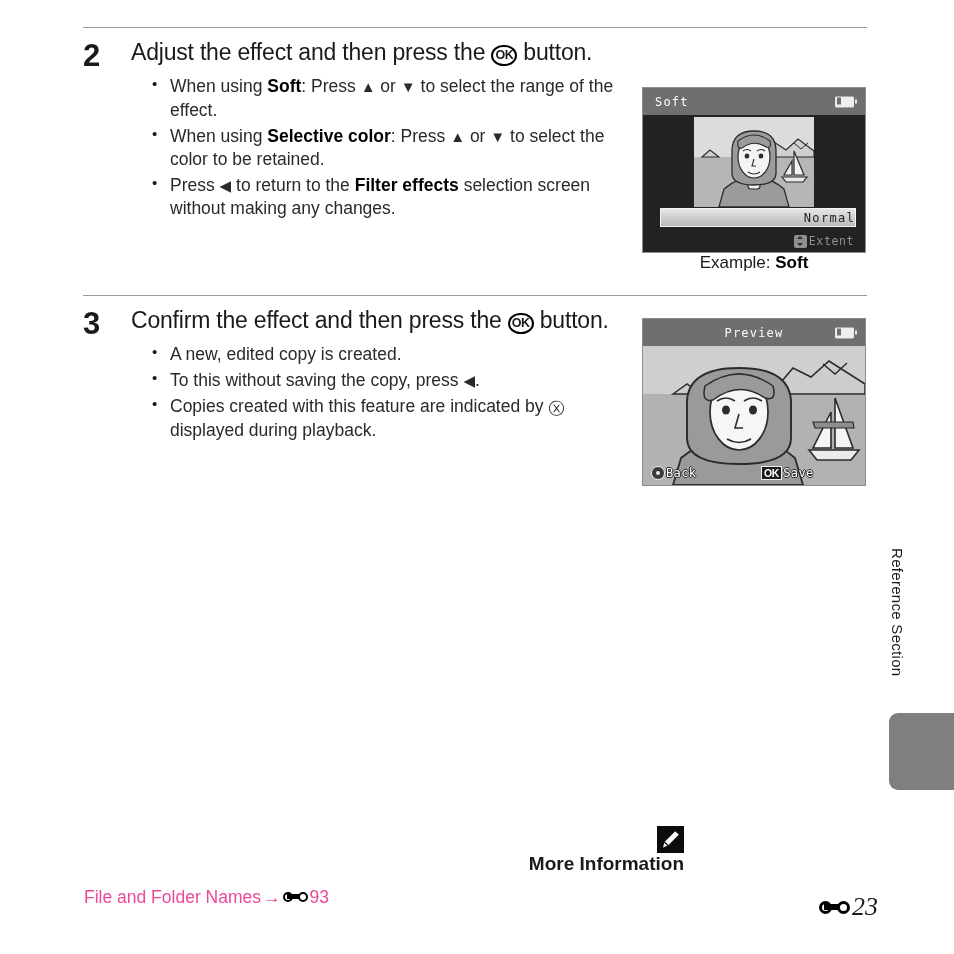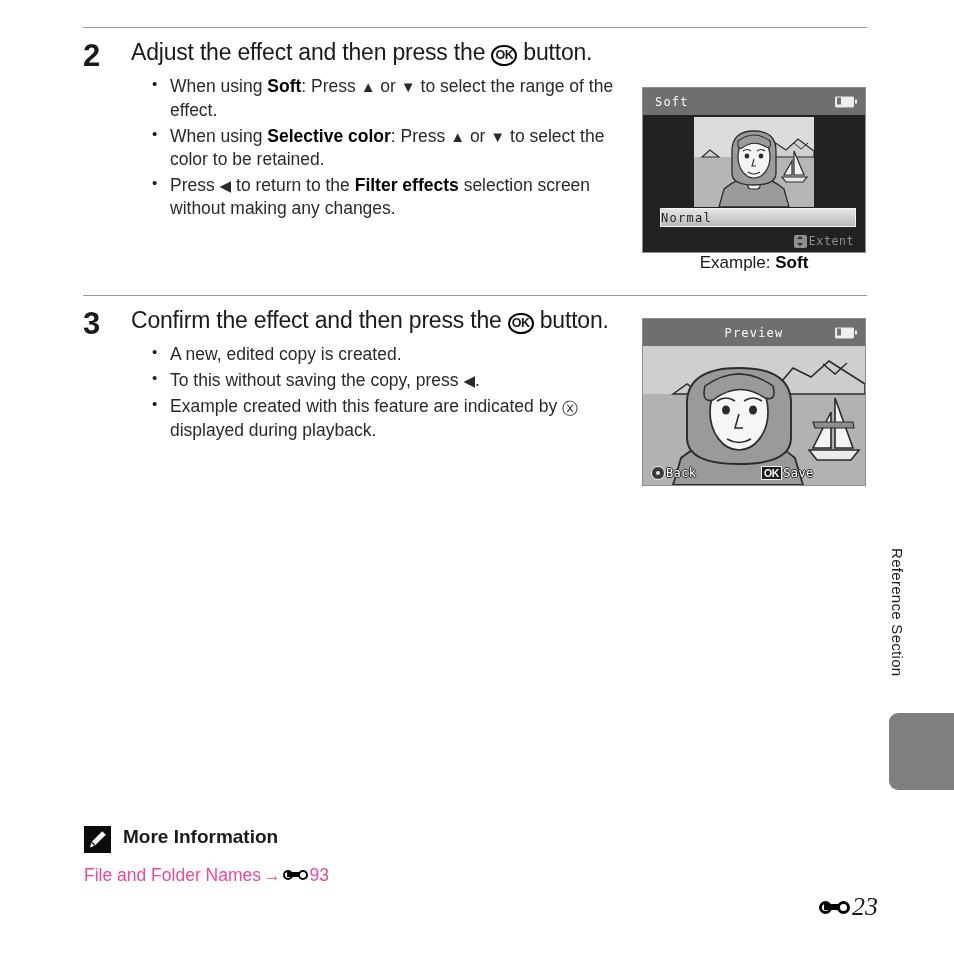--- a/index.html
+++ b/index.html
@@ -176,21 +176,21 @@
     position: absolute;
     left: 17px;
     right: 9px;
     top: 120px;
     height: 19px;
     background: linear-gradient(#e6e6e6, #b9b9b9);
     border: 1px solid #f4f4f4;
     box-sizing: border-box;
     display: flex;
     align-items: center;
-    justify-content: flex-start;
+    justify-content: flex-end;
   }
   .normal-bar span {
     font-size: 12px;
     color: #1e1e1e;
     letter-spacing: 1.3px;
     font-family: "DejaVu Sans Mono", monospace;
   }
   .extent-hint {
     position: absolute;
     right: 11px;
@@ -313,22 +313,22 @@
 
   
   #more-info {
     position: absolute;
     left: 84px;
     top: 826px;
     width: 600px;
   }
   .mi-head {
     display: flex;
-    align-items: flex-start;
-    gap: 12px;
+    align-items: flex-end;
+    flex-direction: column;
   }
   .pen-box {
     width: 27px;
     height: 27px;
     background: #0c0c0c;
     position: relative;
     flex: none;
   }
   .pen-box svg { position: absolute; left: 0; top: 0; }
   .mi-title {
@@ -459,21 +459,21 @@
 </div>
 
 <div class="step" id="step-3" style="top:308px;">
   <div class="step-num">3</div>
   <div class="step-head">
     <span>Confirm the effect and then press the </span><span class="okglyph">OK</span><span> button.</span>
   </div>
   <ul class="bullets" id="step-3-bullets">
       <li><span>A new, edited copy is created.</span></li>
       <li><span>To this without saving the copy, press </span><span class="arrow-l">◀</span><span>.</span></li>
-      <li><span>Example created with this feature are indicated by </span><span class="pen-inline">ⓧ</span><span> displayed during playback.</span></li>
+      <li><span>Copies created with this feature are indicated by </span><span class="pen-inline">ⓧ</span><span> displayed during playback.</span></li>
     </ul>
 </div>
 
 <div class="screen" id="screen-preview">
   <div class="scr-header">
     <div class="scr-title">Preview</div>
     <div class="battery"></div>
   </div>
   <div class="prev-body">
     <svg width="222" height="139" viewBox="0 0 222 139">

